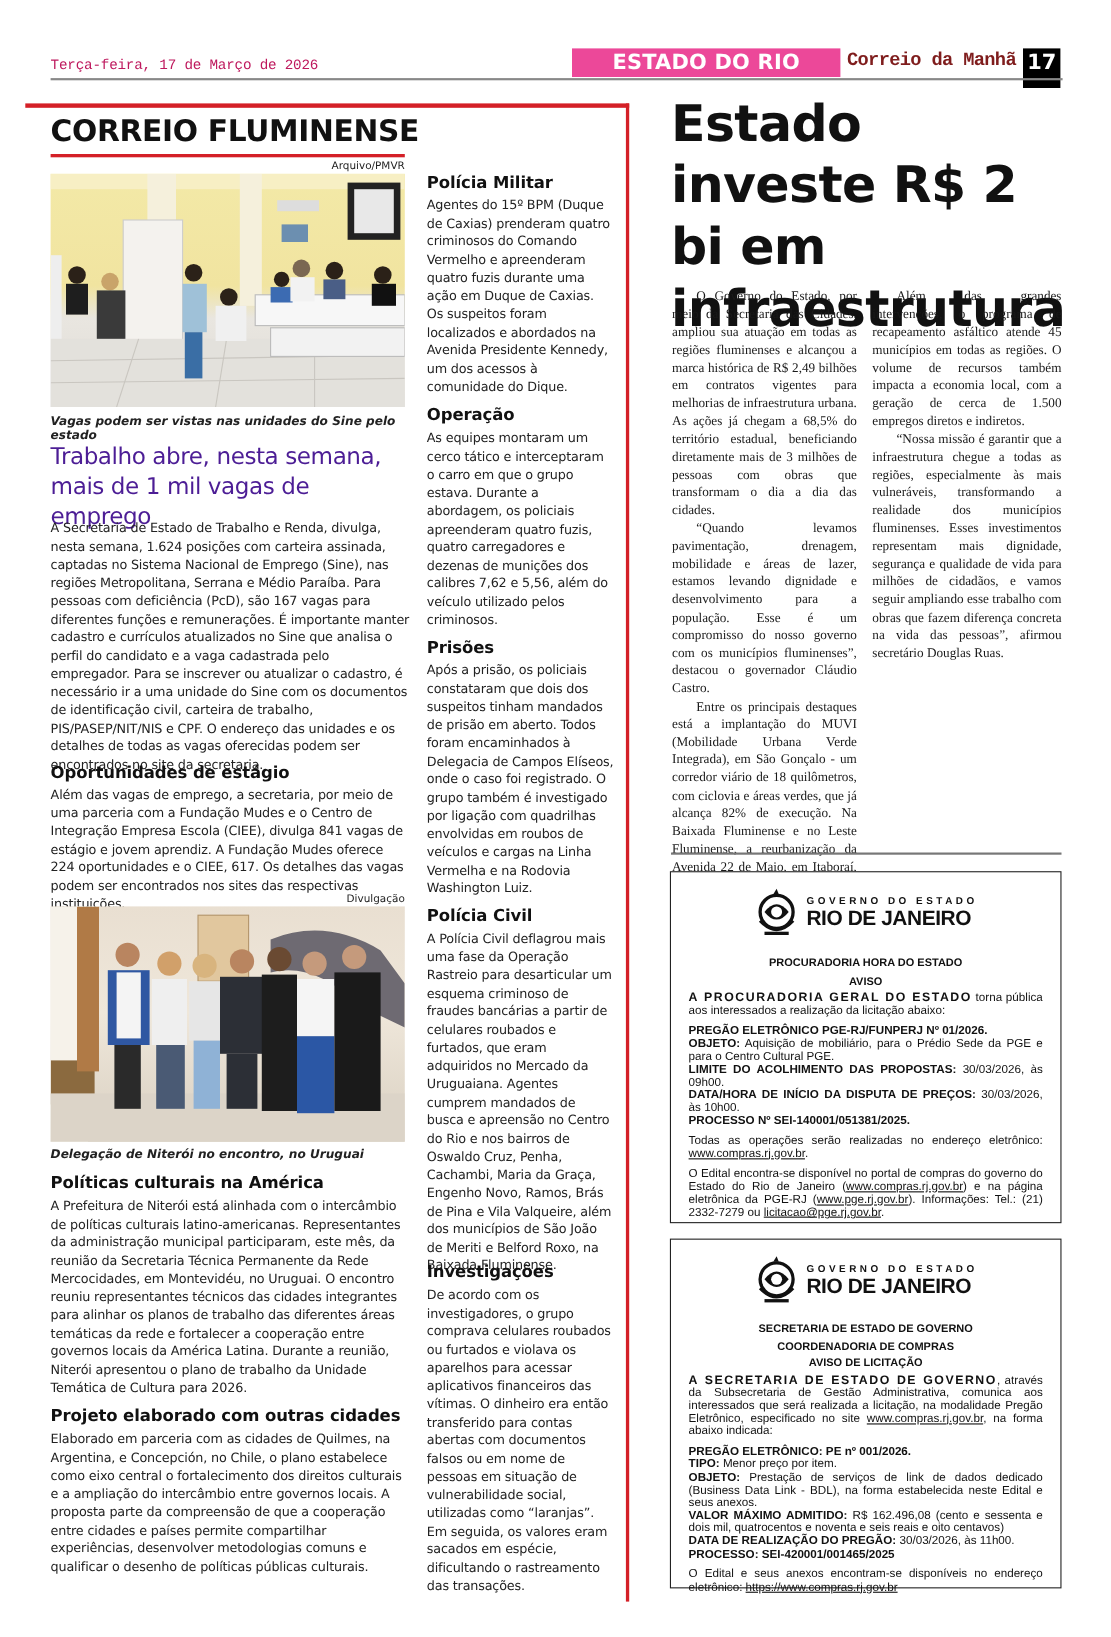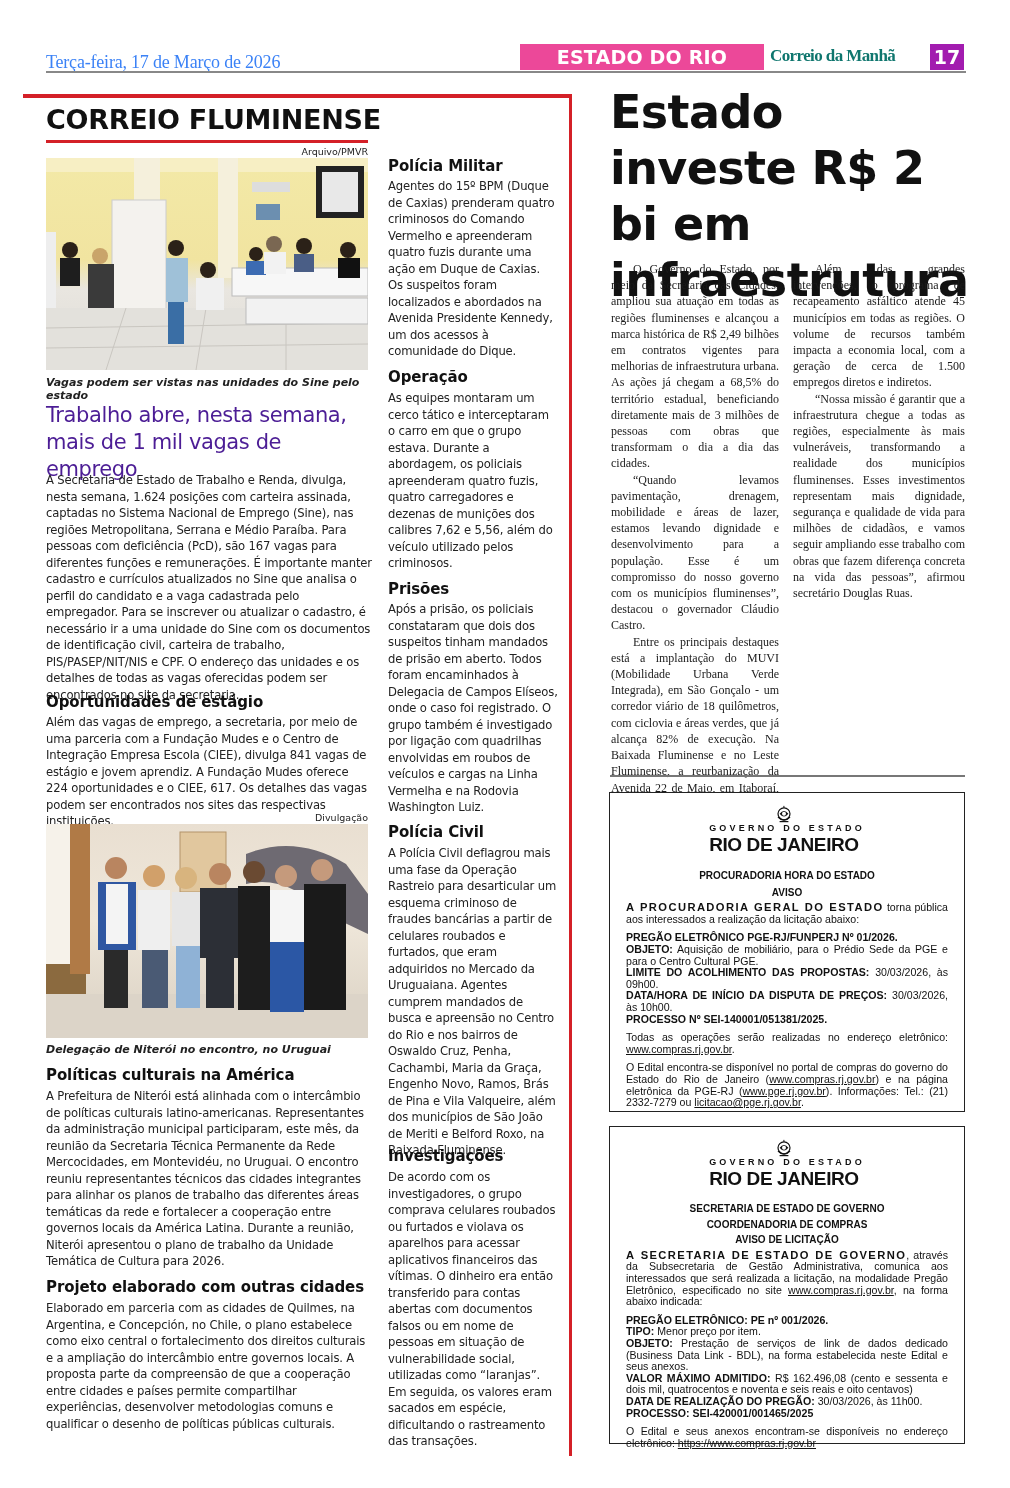--- a/index.html
+++ b/index.html
@@ -1,24 +1,24 @@
 <!DOCTYPE html>
 <html><head>
 <meta charset="utf-8">
 <style>
   * { box-sizing: border-box; margin: 0; padding: 0; }
   html, body { width: 1010px; height: 1488px; background: #ffffff; overflow: hidden; }
   body { position: relative; font-family: "DejaVu Sans", sans-serif; color: #1a1a1a; }
 
   
   .topbar { position: absolute; left: 46px; top: 44px; width: 920px; height: 30px; }
-  .topbar .date { position: absolute; left: 0; top: 8px; font-size: 18px; color: #3b82f6; font-family: Liberation Serif, serif; letter-spacing: -0.2px; }
+  .topbar .date { position: absolute; left: 0; top: 8px; font-size: 13px; color: #be185d; font-family: Liberation Mono, monospace; letter-spacing: -0.2px; }
   .topbar .section { position: absolute; left: 474px; top: 0; width: 244px; height: 26px; background: #ec4899; color: #fff; font-weight: bold; font-size: 19px; text-align: center; line-height: 26px; letter-spacing: 0.2px; }
-  .topbar .masthead { position: absolute; left: 724px; top: 2px; font-family: Liberation Serif, serif; font-weight: bold; font-size: 17px; color: #0f766e; letter-spacing: -0.6px; }
-  .topbar .pageno { position: absolute; left: 884px; top: 0; width: 34px; height: 26px; background: #a21caf; color: #fff; font-weight: bold; font-size: 19px; text-align: center; line-height: 26px; }
+  .topbar .masthead { position: absolute; left: 724px; top: 2px; font-family: Liberation Mono, monospace; font-weight: bold; font-size: 17px; color: #7f1d1d; letter-spacing: -0.6px; }
+  .topbar .pageno { position: absolute; left: 884px; top: 0; width: 34px; height: 36px; background: #000000; color: #fff; font-weight: bold; font-size: 19px; text-align: center; line-height: 26px; }
   .topbar .rule { position: absolute; left: 0; top: 27px; width: 920px; height: 2px; background: #888; }
 
   
   .frame-top { position: absolute; left: 23px; top: 94px; width: 549px; height: 4px; background: #d42027; }
   .frame-right { position: absolute; left: 569px; top: 94px; width: 3px; height: 1362px; background: #d42027; }
   .sec-title { position: absolute; left: 46px; top: 104px; font-size: 27px; font-weight: bold; color: #111; letter-spacing: -0.3px; }
   .sec-title-rule { position: absolute; left: 46px; top: 140px; width: 322px; height: 3px; background: #d42027; }
 
   .credit { position: absolute; font-size: 9.5px; color: #222; text-align: right; }
   .caption { position: absolute; font-size: 11px; font-style: italic; font-weight: bold; color: #222; }
@@ -42,21 +42,21 @@
   .serif-body p.noindent { text-indent: 0; }
   .sc1 { left: 611px; top: 261px; width: 168px; }
   .sc2 { left: 793px; top: 261px; width: 172px; }
 
   .right-rule { position: absolute; left: 610px; top: 775px; width: 355px; height: 2px; background: #777; }
 
   
   .notice { position: absolute; left: 609px; width: 356px; border: 1px solid #222; background: #fff; font-family: "Liberation Sans", sans-serif; font-size: 10.6px; line-height: 11.6px; color: #111; padding: 0 16px; }
   .notice1 { top: 792px; height: 320px; }
   .notice2 { top: 1126px; height: 318px; }
-  .gov-logo { display: flex; align-items: center; justify-content: center; margin-top: 12px; height: 50px; flex-direction: column; }
+  .gov-logo { display: flex; align-items: center; justify-content: center; margin-top: 12px; height: 50px; }
   .gov-logo .crest { width: 42px; height: 46px; margin-right: 6px; }
   .gov-logo .logotext { display: flex; flex-direction: column; }
   .gov-logo .line1 { font-size: 9px; letter-spacing: 3.2px; font-weight: bold; }
   .gov-logo .line2 { font-size: 19px; font-weight: 900; letter-spacing: -0.4px; line-height: 20px; }
   .notice .center { text-align: center; font-weight: bold; font-size: 10px; }
   .notice p { margin: 0; text-align: justify; }
   .notice .gap { height: 7px; }
   .notice b.spaced { letter-spacing: 1.4px; font-size: 11.2px; }
   .notice .u { text-decoration: underline; }
 </style>

